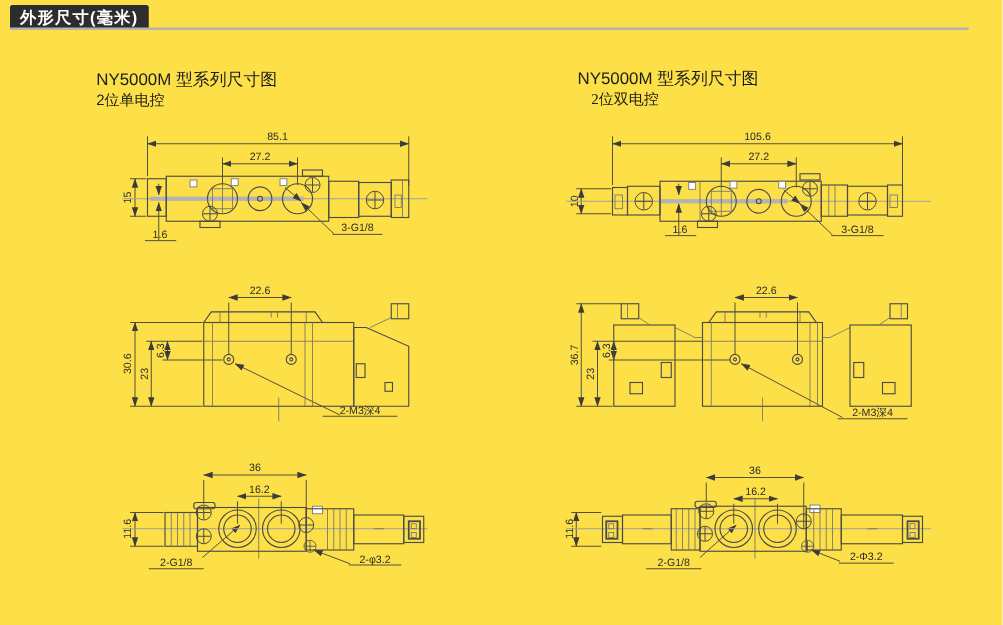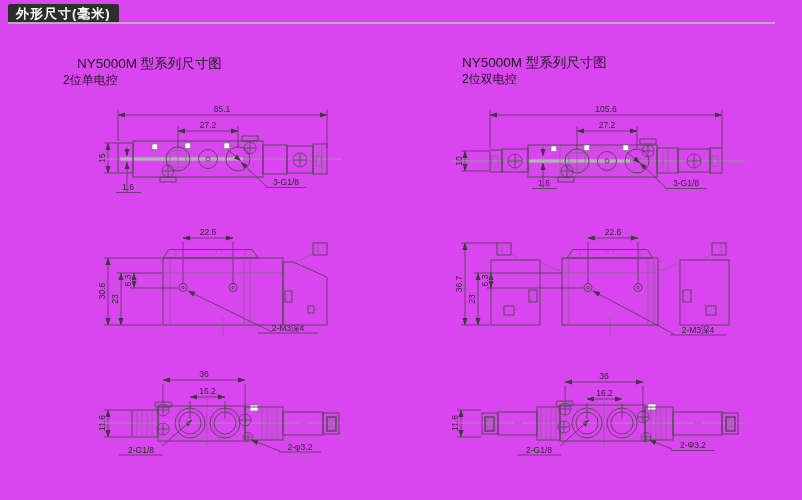--- a/index.html
+++ b/index.html
@@ -1,16 +1,16 @@
 <!DOCTYPE html>
 <html><head>
 <meta charset="utf-8">
 <style>
   html,body{margin:0;padding:0;background:#fff;}
-  .page{position:relative;width:802px;height:500px;background:#d946ef;overflow:hidden;
+  .page{position:relative;width:802px;height:500px;background:#fde047;overflow:hidden;
         font-family:"Liberation Sans",sans-serif;}
   .hdr-box{position:absolute;left:8px;top:4px;height:20px;line-height:20px;padding:0 8px;
            background:#2d2d2d;color:#fff;font-size:13px;font-weight:bold;border-radius:2px;letter-spacing:1px;}
   .hdr-rule{position:absolute;left:8px;top:22px;width:767px;height:2px;background:#b3b3b3;}
   .col-title{position:absolute;font-size:13.5px;font-weight:normal;color:#1c1c1c;}
   .col-sub{position:absolute;font-size:12px;color:#1c1c1c;}
   .dwg{position:absolute;}
   
   svg .o{fill:none;stroke:#4a4a4a;stroke-width:0.9;}
   svg .i{fill:none;stroke:#6e6e6e;stroke-width:0.65;}
@@ -41,23 +41,23 @@
           <line x1="-6.5" y1="0" x2="6.5" y2="0"></line>
           <line x1="0" y1="-6.5" x2="0" y2="6.5"></line>
         </g>
     </defs>
   </svg>
 
   <div class="hdr-box">外形尺寸(毫米)</div>
   <div class="hdr-rule"></div>
 
   <div class="col-title" style="left:77px;top:55px;">NY5000M 型系列尺寸图</div>
-  <div class="col-sub" style="left:63px;top:72px;">2位单电控</div>
+  <div class="col-sub" style="left:77px;top:72px;">2位单电控</div>
   <div class="col-title" style="left:462px;top:54px;">NY5000M 型系列尺寸图</div>
-  <div class="col-sub" style="left:462px;top:71px;">2位双电控</div>
+  <div class="col-sub" style="left:473px;top:71px;font-family:Liberation Serif, serif;">2位双电控</div>
 
   <svg class="dwg" style="left:95px;top:103px" width="250" height="97" viewBox="95 103 250 97">
     <g>
       <line class="d" x1="118" y1="109" x2="118" y2="141"></line>
         <line class="d" x1="327" y1="109" x2="327" y2="148"></line>
       <line class="d" x1="118" y1="115" x2="327" y2="115" marker-start="url(#ar)" marker-end="url(#ar)"></line>
       <text x="222" y="112" text-anchor="middle">85.1</text>
       <line class="d" x1="178" y1="126" x2="178" y2="148"></line>
         <line class="d" x1="238" y1="126" x2="238" y2="148"></line>
       <line class="d" x1="178" y1="131" x2="238" y2="131" marker-start="url(#ar)" marker-end="url(#ar)"></line>

